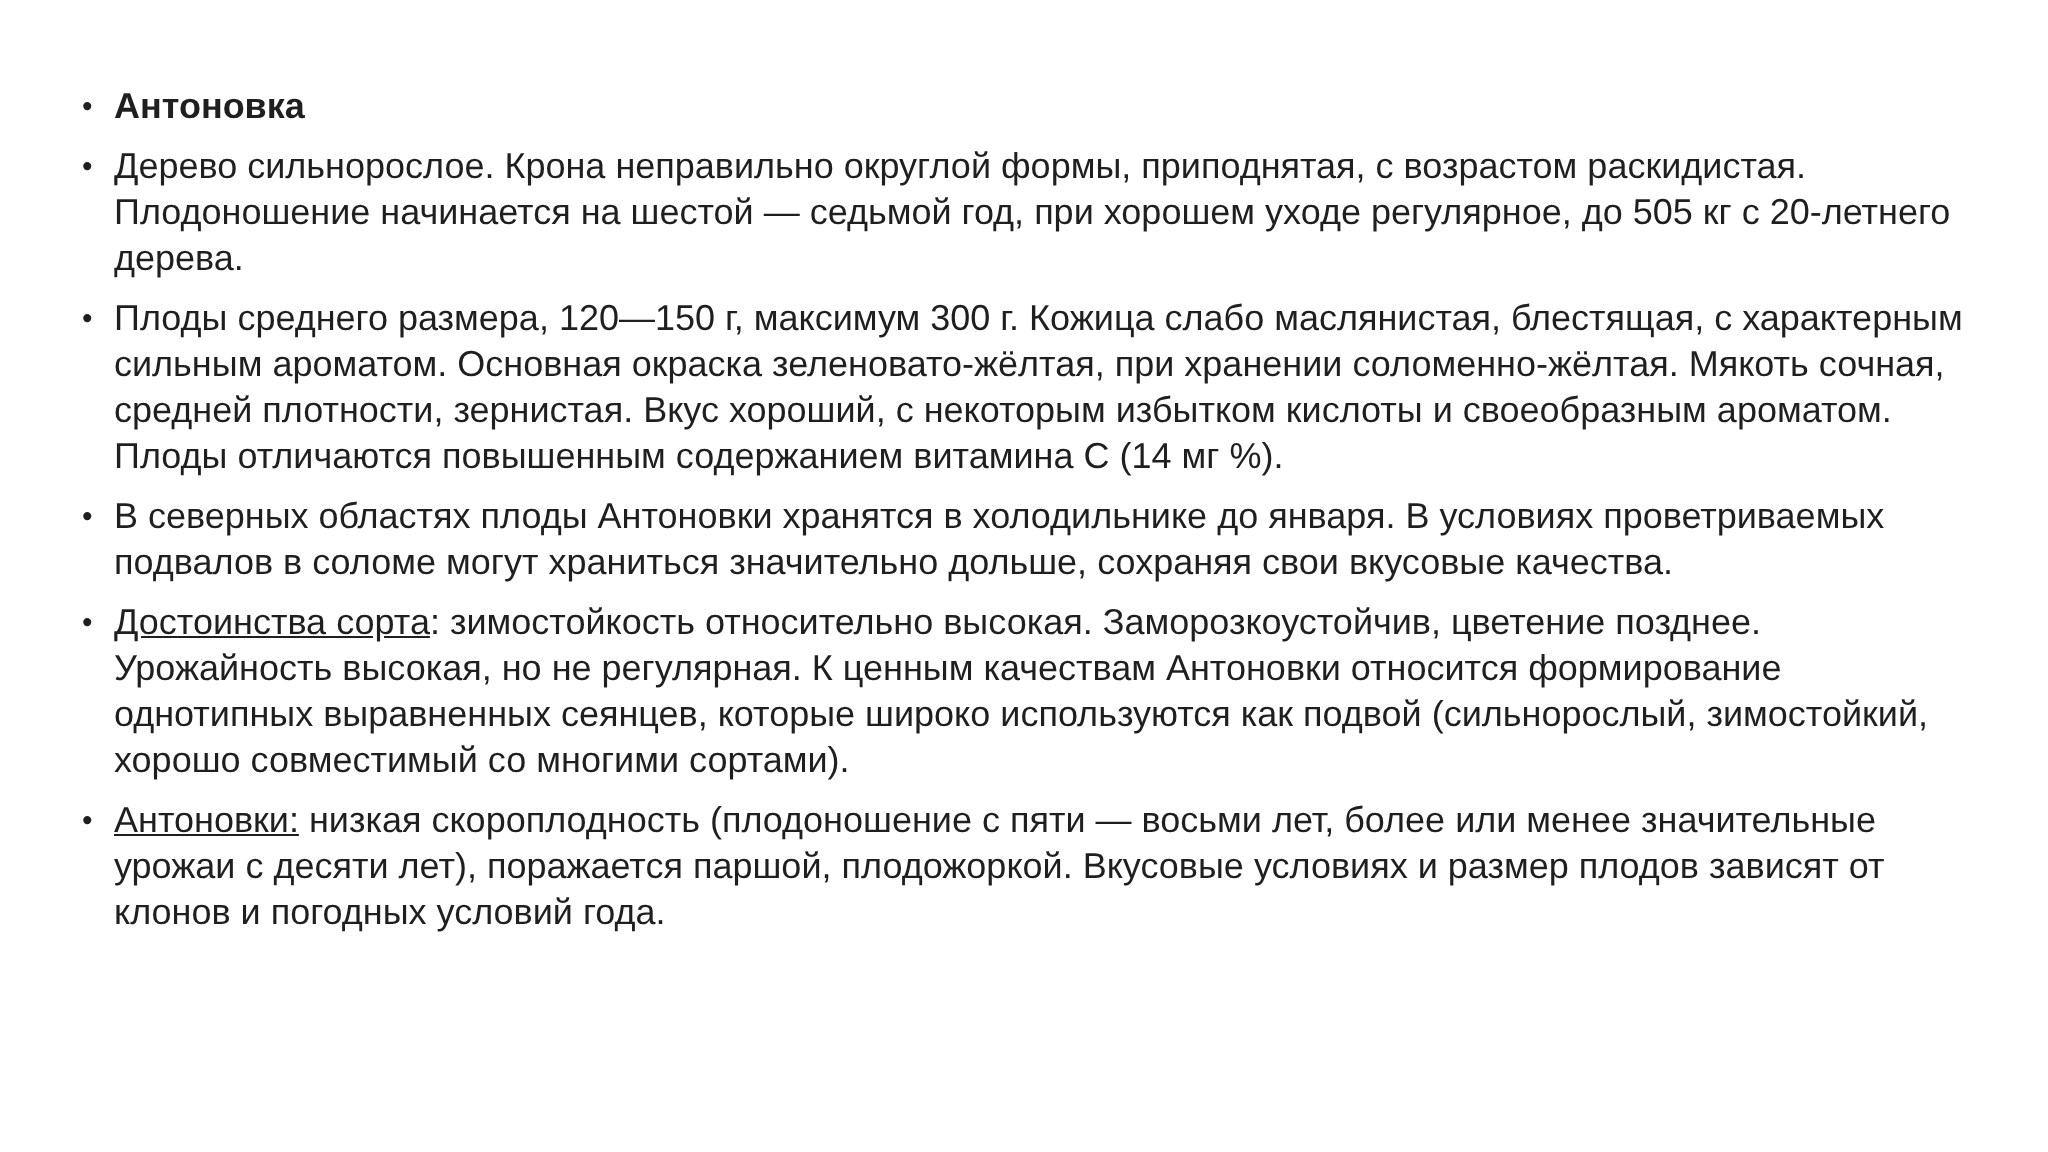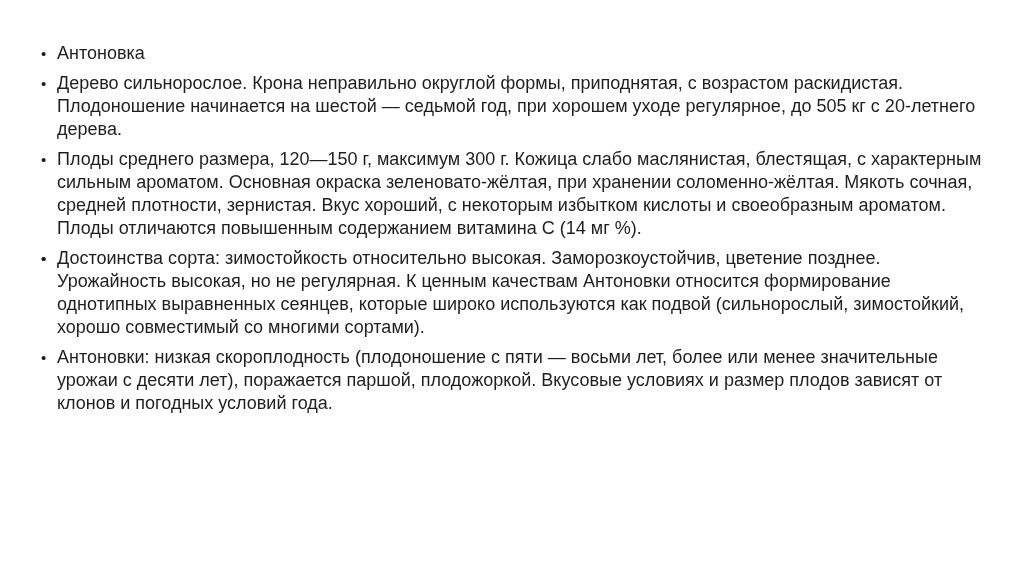--- a/index.html
+++ b/index.html
@@ -34,43 +34,43 @@
     letter-spacing: 0px;
   }
   .marker {
     position: absolute;
     left: 1px;
     top: 0;
     font-size: 15px;
     line-height: 23px;
     color: #1f1f1f;
   }
-  .lead-bold { font-weight: normal; }
-  .lead-underline { }
+  .lead-bold { font-weight: bold; }
+  .lead-underline { text-decoration: underline; }
 </style>
 </head>
 <body>
 
 <div class="slide">
   <ul class="bullets">
 
     <li>
       <span class="marker">•</span><span class="lead-bold">Антоновка</span><span></span>
     </li>
 
     <li>
       <span class="marker">•</span><span>Дерево сильнорослое. Крона неправильно округлой формы, приподнятая, с возрастом раскидистая. Плодоношение начинается на шестой — седьмой год, при хорошем уходе регулярное, до 505 кг с 20-летнего дерева.</span>
     </li>
 
     <li>
       <span class="marker">•</span><span>Плоды среднего размера, 120—150 г, максимум 300 г. Кожица слабо маслянистая, блестящая, с характерным сильным ароматом. Основная окраска зеленовато-жёлтая, при хранении соломенно-жёлтая. Мякоть сочная, средней плотности, зернистая. Вкус хороший, с некоторым избытком кислоты и своеобразным ароматом. Плоды отличаются повышенным содержанием витамина С (14 мг %).</span>
     </li>
 
     <li>
-      <span class="marker">•</span>
+      <span class="marker">•</span><span>В северных областях плоды Антоновки хранятся в холодильнике до января. В условиях проветриваемых подвалов в соломе могут храниться значительно дольше, сохраняя свои вкусовые качества.</span>
     </li>
 
     <li>
       <span class="marker">•</span><span class="lead-underline">Достоинства сорта</span><span>: зимостойкость относительно высокая. Заморозкоустойчив, цветение позднее. Урожайность высокая, но не регулярная. К ценным качествам Антоновки относится формирование однотипных выравненных сеянцев, которые широко используются как подвой (сильнорослый, зимостойкий, хорошо совместимый со многими сортами).</span>
     </li>
 
     <li>
       <span class="marker">•</span><span class="lead-underline">Антоновки:</span><span> низкая скороплодность (плодоношение с пяти — восьми лет, более или менее значительные урожаи с десяти лет), поражается паршой, плодожоркой. Вкусовые условиях и размер плодов зависят от клонов и погодных условий года.</span>
     </li>
 

